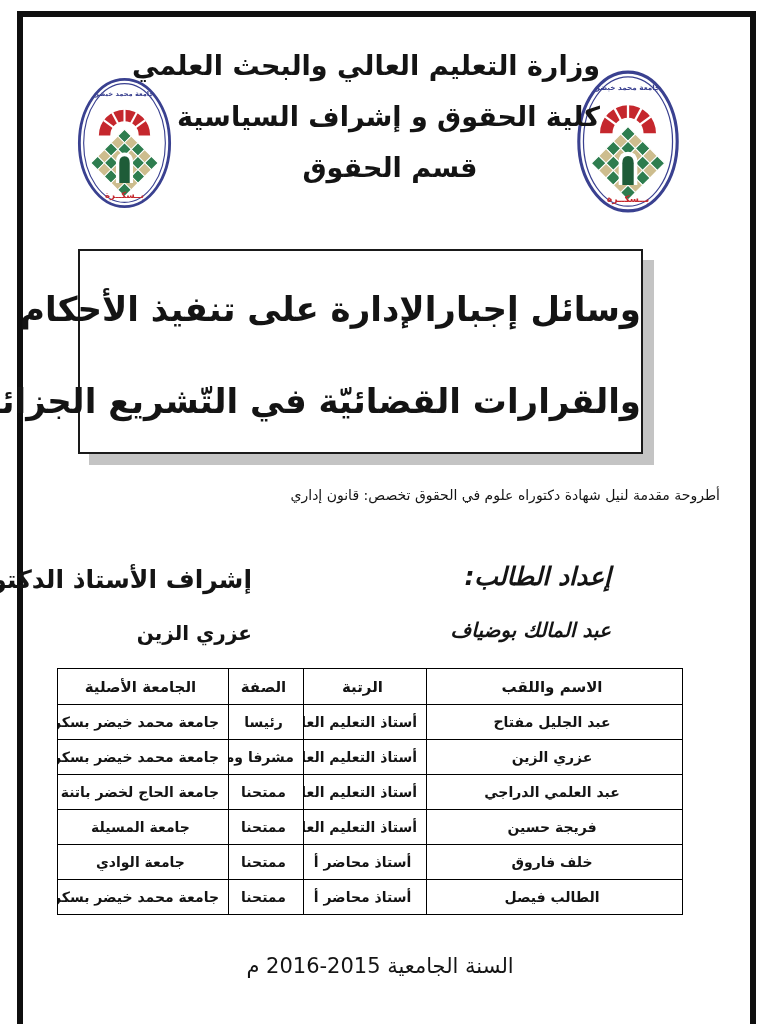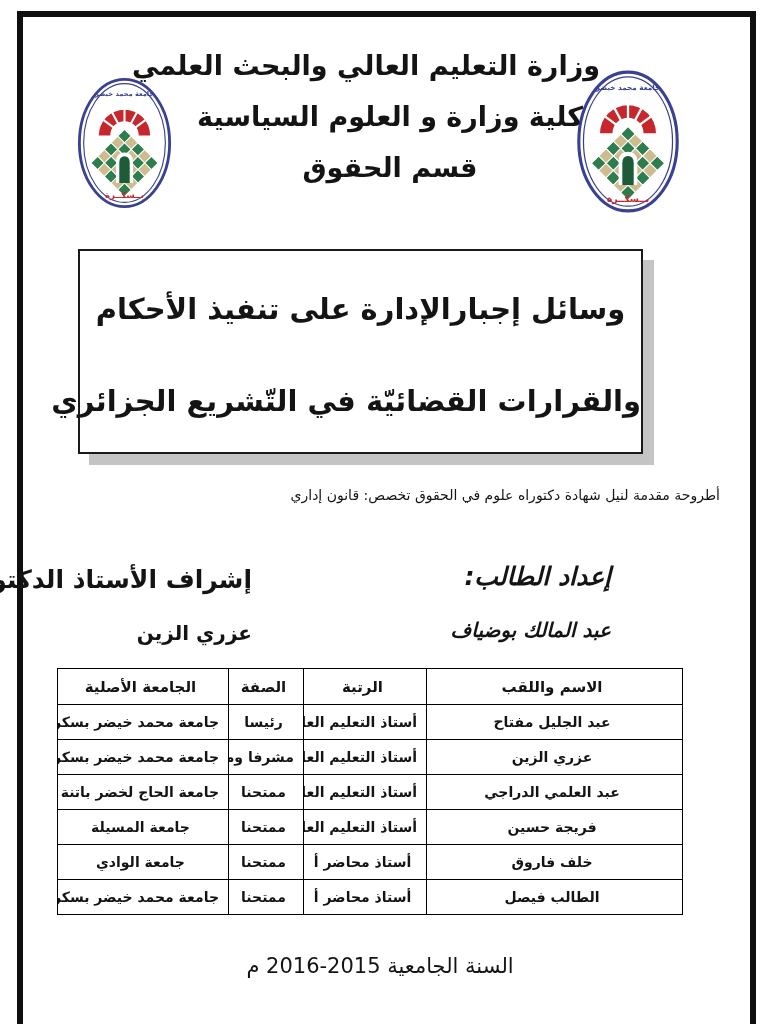--- a/index.html
+++ b/index.html
@@ -36,21 +36,21 @@
 
   .title-box {
     position: absolute;
     left: 78px; top: 249px;
     width: 565px; height: 205px;
     background: #ffffff;
     border: 2px solid #1a1a1a;
     box-shadow: 11px 11px 0 #c4c4c4;
     text-align: center;
     font-weight: bold;
-    font-size: 29px;
+    font-size: 34px;
     line-height: 92px;
     padding-top: 12px;
     white-space: nowrap;
   }
 
   .subtitle {
     position: absolute;
     left: 40px; top: 487px; width: 680px;
     text-align: right;
     font-size: 14px;
@@ -148,21 +148,21 @@
   </svg>
 
   <svg class="logo logo-right" viewBox="0 0 100 140">
     <use href="#uni-logo-shape"></use>
     <text x="50" y="20" font-size="7" fill="#3a4190" text-anchor="middle" font-weight="bold">جامعة محمد خيضر</text>
     <text x="50" y="128" font-size="9" fill="#c5272d" text-anchor="middle" font-weight="bold">بــسكــرة</text>
   </svg>
 
   <div class="header-text">
     <div>وزارة التعليم العالي والبحث العلمي</div>
-    <div>كلية وزارة و العلوم السياسية</div>
+    <div>كلية الحقوق و إشراف السياسية</div>
     <div>قسم الحقوق</div>
   </div>
 
   <div class="title-box">
     <div>وسائل إجبارالإدارة على تنفيذ الأحكام</div>
     <div>والقرارات القضائيّة في التّشريع الجزائري</div>
   </div>
 
   <div class="subtitle">أطروحة مقدمة لنيل شهادة دكتوراه علوم في الحقوق تخصص: قانون إداري</div>
 

